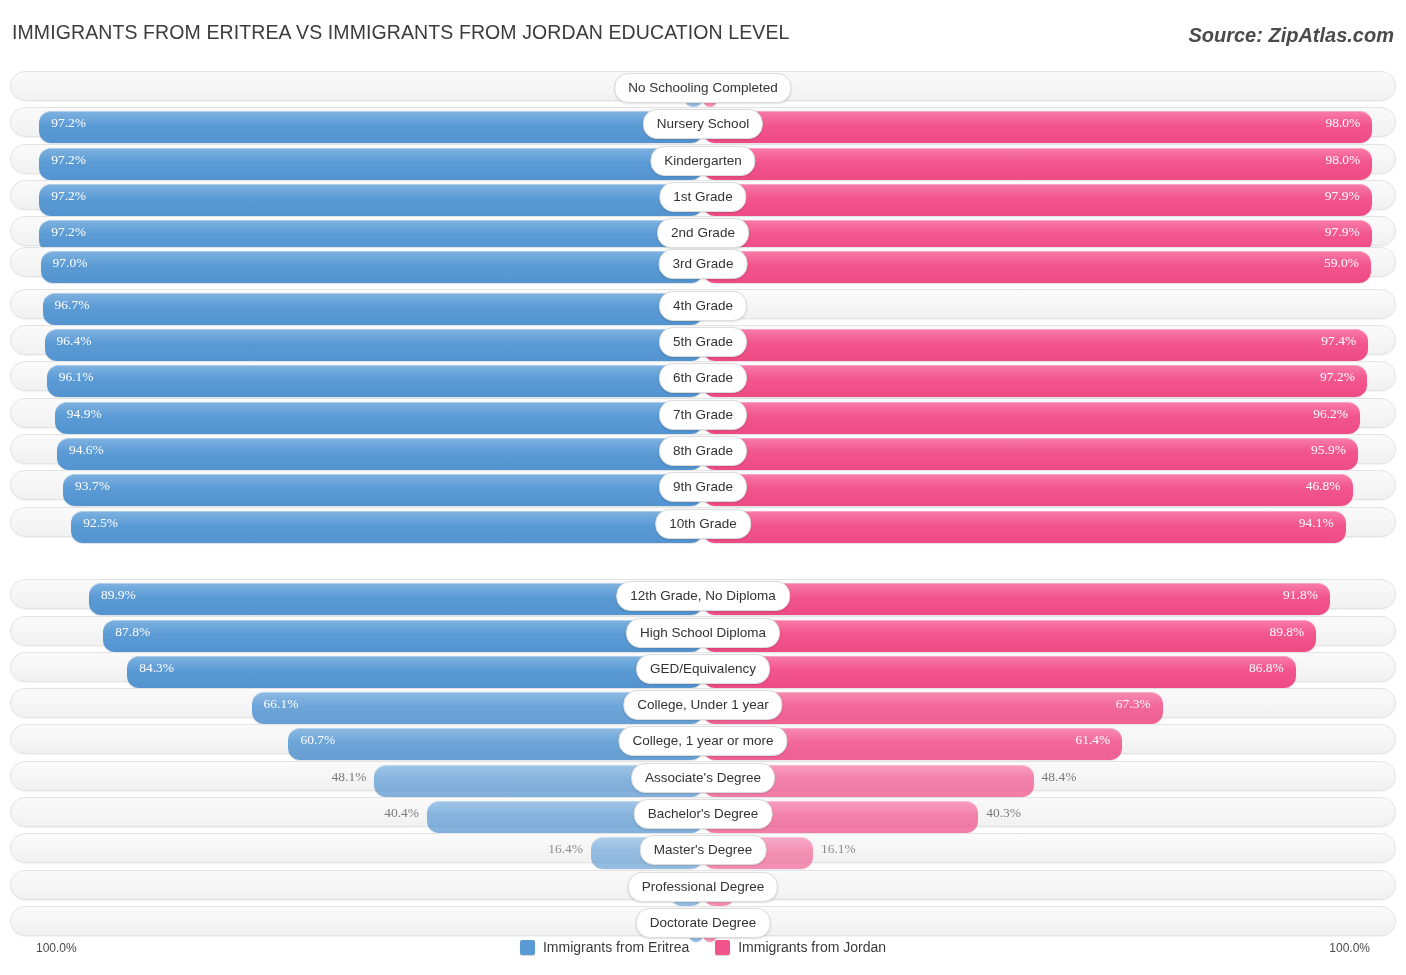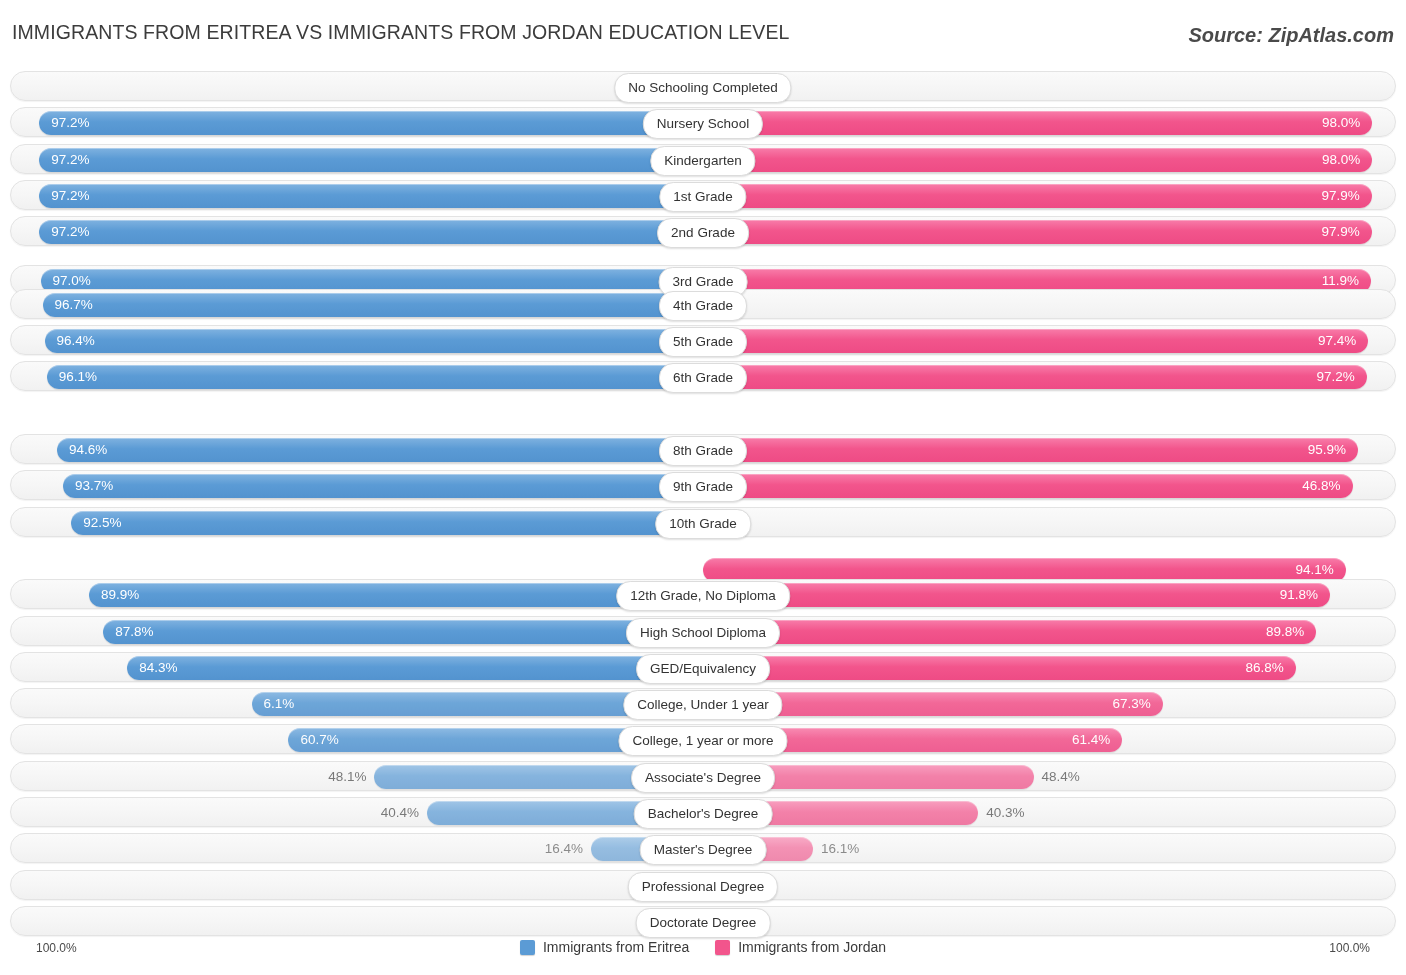--- a/index.html
+++ b/index.html
@@ -59,22 +59,23 @@
     box-sizing: border-box;
     border: 1px solid #e3e3e3;
     border-radius: 15px;
     background: linear-gradient(to bottom, #fafafa 0%, #f6f6f6 50%, #f1f1f1 100%);
     box-shadow: 0 1px 1px rgba(0,0,0,0.05);
   }
 
   .bar {
     position: absolute;
     top: 3px;
-    height: 24px;
+    height: 32px;
     border-radius: 12px;
+    font-family: Liberation Serif, serif;
   }
   .bar.left  { right: 50%; }
   .bar.right { left: 50%; }
 
   .bar.left.blue {
     background: linear-gradient(to bottom, #7fb2e0 0%, #5b9bd5 45%, #5393cf 100%);
     box-shadow: inset 0 1px 0 rgba(255,255,255,.35), 0 1px 1px rgba(0,0,0,.12);
   }
   .bar.right.pink {
     background: linear-gradient(to bottom, #f87ca9 0%, #f2558c 45%, #ee4b85 100%);
@@ -202,26 +203,26 @@
     </div>
     <div class="row" style="top: 154.2px;">
       <div class="bar left blue" style="width: 663.876px; opacity: 1;">
         <span class="val inside">97.2%</span>
       </div>
       <div class="bar right pink" style="width: 668.657px; opacity: 1;">
         <span class="val inside">97.9%</span>
       </div>
       <div class="cat-pill">2nd Grade</div>
     </div>
-    <div class="row" style="top: 203px;">
+    <div class="row" style="top: 185px;">
       <div class="bar left blue" style="width: 662.51px; opacity: 1;">
         <span class="val inside">97.0%</span>
       </div>
       <div class="bar right pink" style="width: 667.974px; opacity: 1;">
-        <span class="val inside">11.9%</span>
+        <span class="val inside">59.0%</span>
       </div>
       <div class="cat-pill">3rd Grade</div>
     </div>
     <div class="row" style="top: 226.8px;">
       <div class="bar left blue" style="width: 660.461px; opacity: 1;">
         <span class="val inside">96.7%</span>
       </div>
       <div class="cat-pill">4th Grade</div>
     </div>
     <div class="row" style="top: 263.1px;">
@@ -235,20 +236,29 @@
     </div>
     <div class="row" style="top: 299.4px;">
       <div class="bar left blue" style="width: 656.363px; opacity: 1;">
         <span class="val inside">96.1%</span>
       </div>
       <div class="bar right pink" style="width: 663.876px; opacity: 1;">
         <span class="val inside">97.2%</span>
       </div>
       <div class="cat-pill">6th Grade</div>
     </div>
+    <div class="row" style="top: 335.7px;">
+      <div class="bar left blue" style="width: 648.167px; opacity: 1;">
+        <span class="val inside">94.9%</span>
+      </div>
+      <div class="bar right pink" style="width: 657.046px; opacity: 1;">
+        <span class="val inside">96.2%</span>
+      </div>
+      <div class="cat-pill">7th Grade</div>
+    </div>
     <div class="row" style="top: 372px;">
       <div class="bar left blue" style="width: 646.118px; opacity: 1;">
         <span class="val inside">94.6%</span>
       </div>
       <div class="bar right pink" style="width: 654.997px; opacity: 1;">
         <span class="val inside">95.9%</span>
       </div>
       <div class="cat-pill">8th Grade</div>
     </div>
     <div class="row" style="top: 408.3px;">
@@ -257,21 +267,21 @@
       </div>
       <div class="bar right pink" style="width: 649.533px; opacity: 1;">
         <span class="val inside">46.8%</span>
       </div>
       <div class="cat-pill">9th Grade</div>
     </div>
     <div class="row" style="top: 444.6px;">
       <div class="bar left blue" style="width: 631.775px; opacity: 1;">
         <span class="val inside">92.5%</span>
       </div>
-      <div class="bar right pink" style="width: 642.703px; opacity: 1; margin-top: 47px;">
+      <div class="bar right pink" style="width: 642.703px; opacity: 1;">
         <span class="val inside">94.1%</span>
       </div>
       <div class="cat-pill">10th Grade</div>
     </div>
     <div class="row" style="top: 517.2px;">
       <div class="bar left blue" style="width: 614.017px; opacity: 1;">
         <span class="val inside">89.9%</span>
       </div>
       <div class="bar right pink" style="width: 626.994px; opacity: 1;">
         <span class="val inside">91.8%</span>
@@ -291,21 +301,21 @@
       <div class="bar left blue" style="width: 575.769px; opacity: 1;">
         <span class="val inside">84.3%</span>
       </div>
       <div class="bar right pink" style="width: 592.844px; opacity: 1;">
         <span class="val inside">86.8%</span>
       </div>
       <div class="cat-pill">GED/Equivalency</div>
     </div>
     <div class="row" style="top: 626.1px;">
       <div class="bar left blue" style="width: 451.463px; opacity: 0.88;">
-        <span class="val inside">6.1%</span>
+        <span class="val inside">66.1%</span>
       </div>
       <div class="bar right pink" style="width: 459.659px; opacity: 0.88;">
         <span class="val inside">67.3%</span>
       </div>
       <div class="cat-pill">College, Under 1 year</div>
     </div>
     <div class="row" style="top: 662.4px;">
       <div class="bar left blue" style="width: 414.581px; opacity: 0.88;">
         <span class="val inside">60.7%</span>
       </div>

